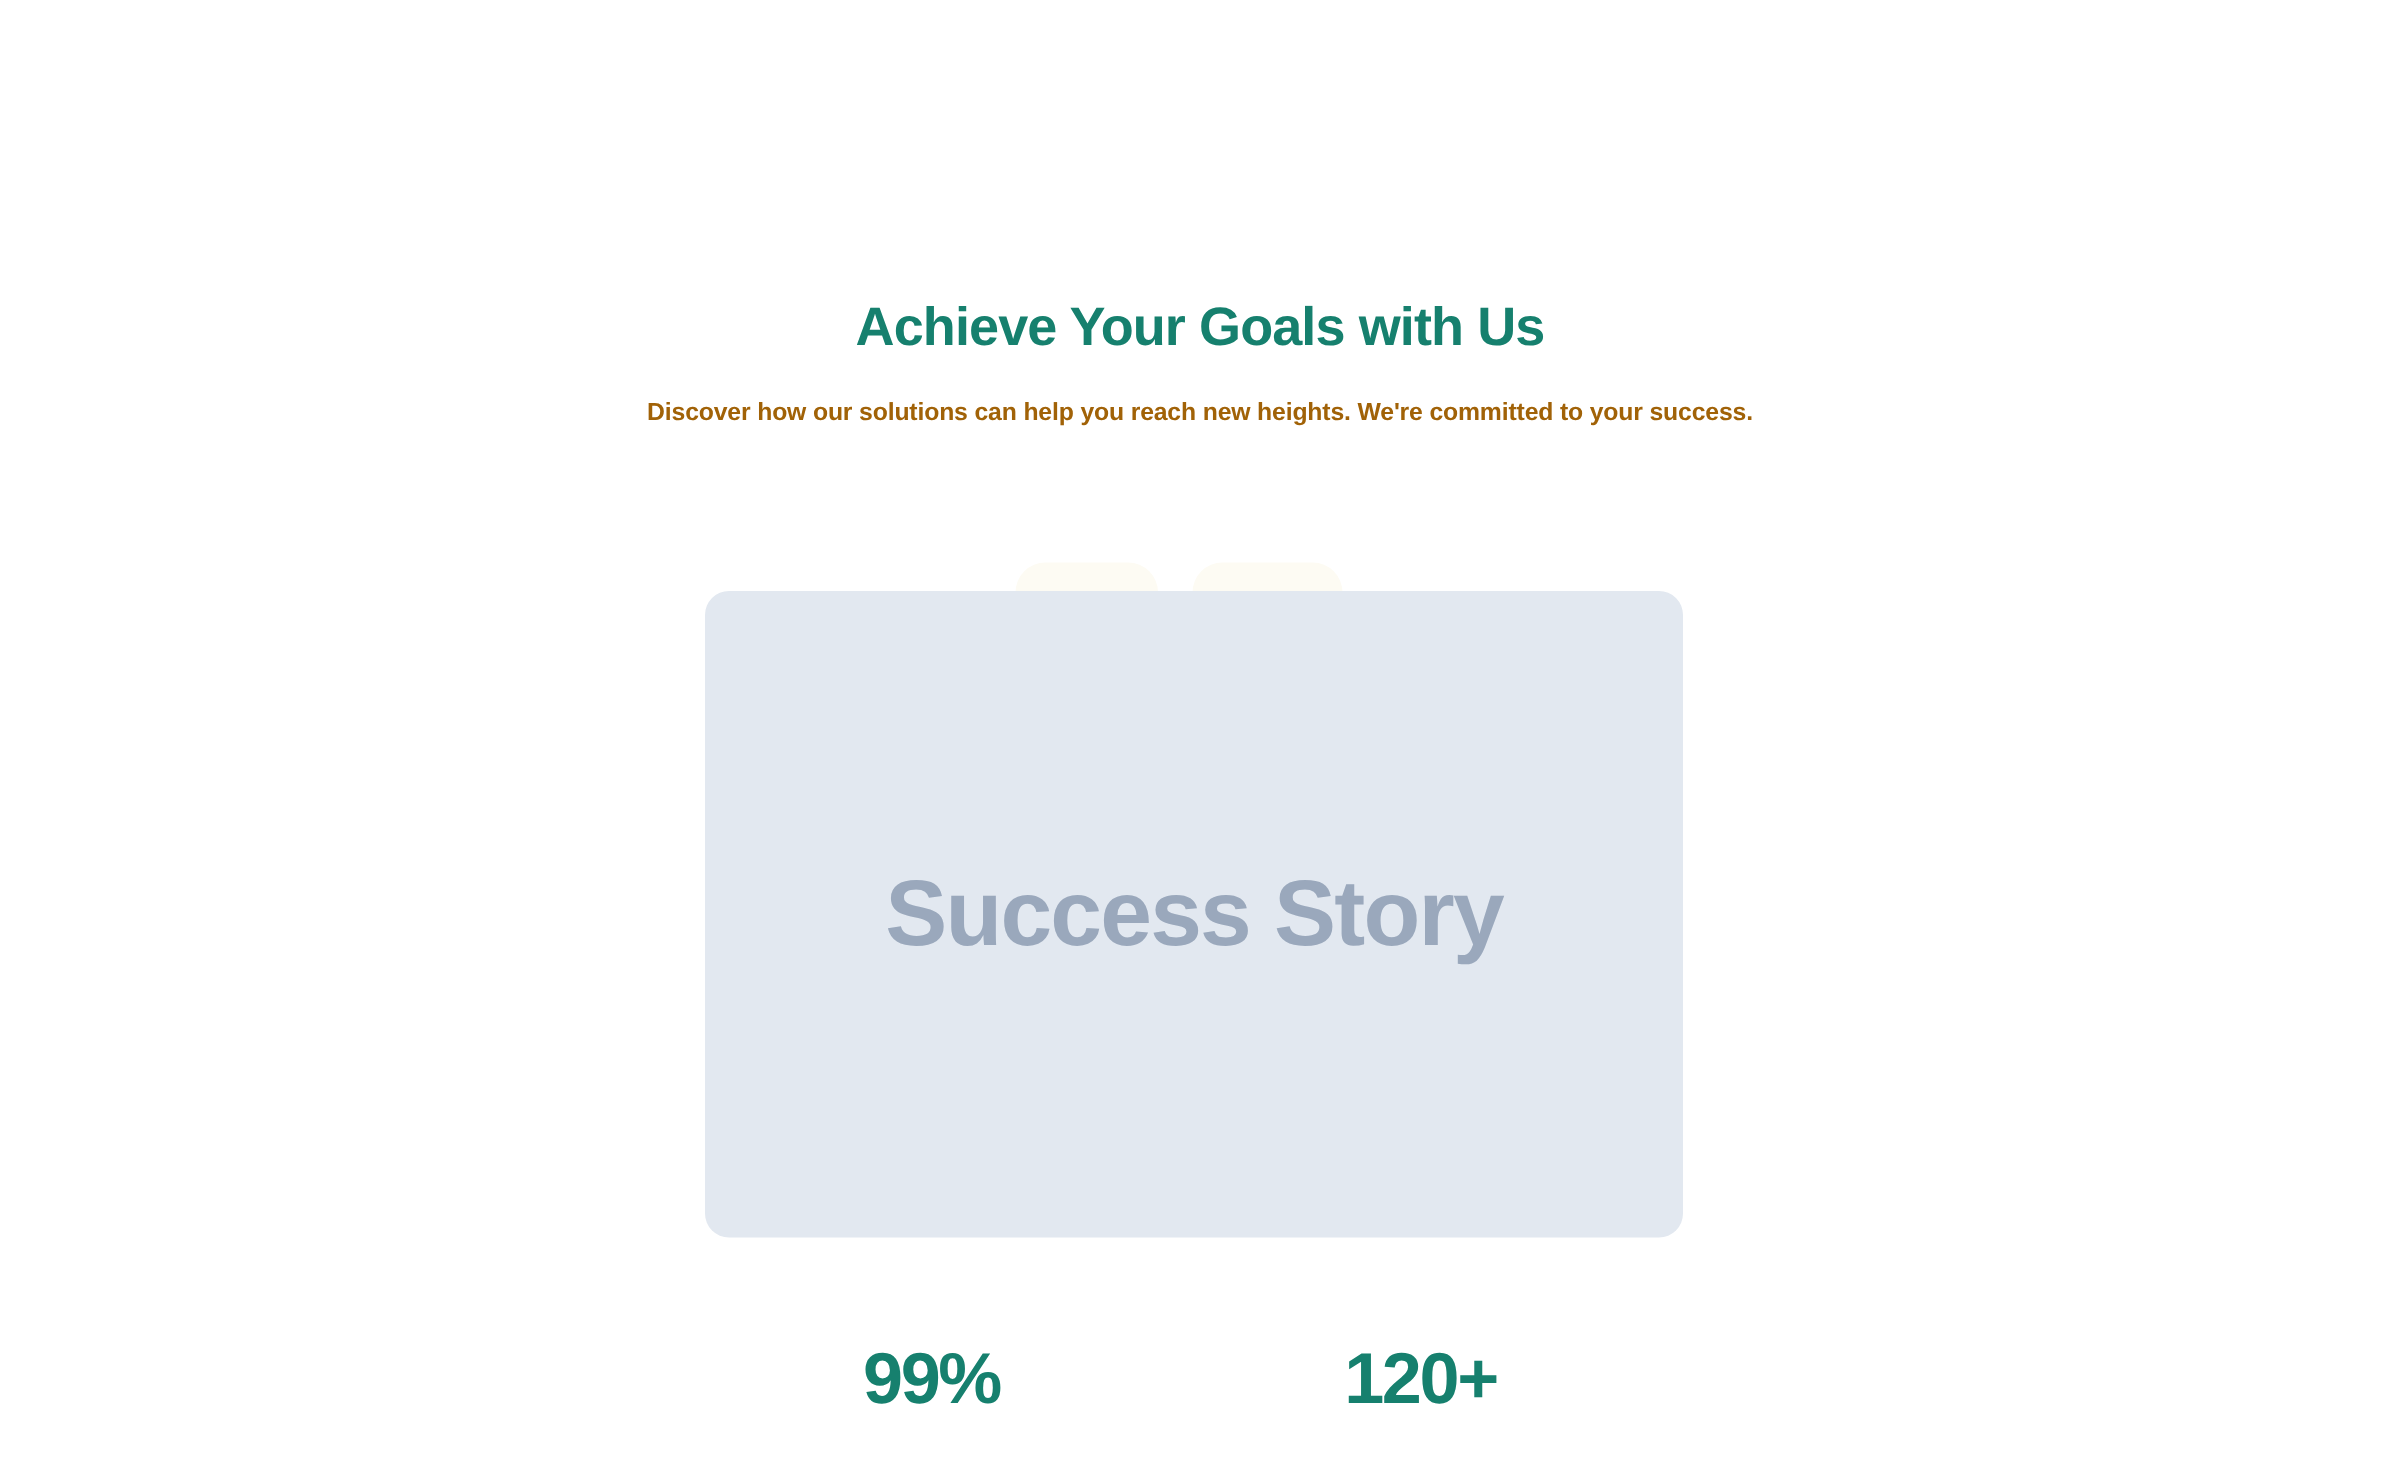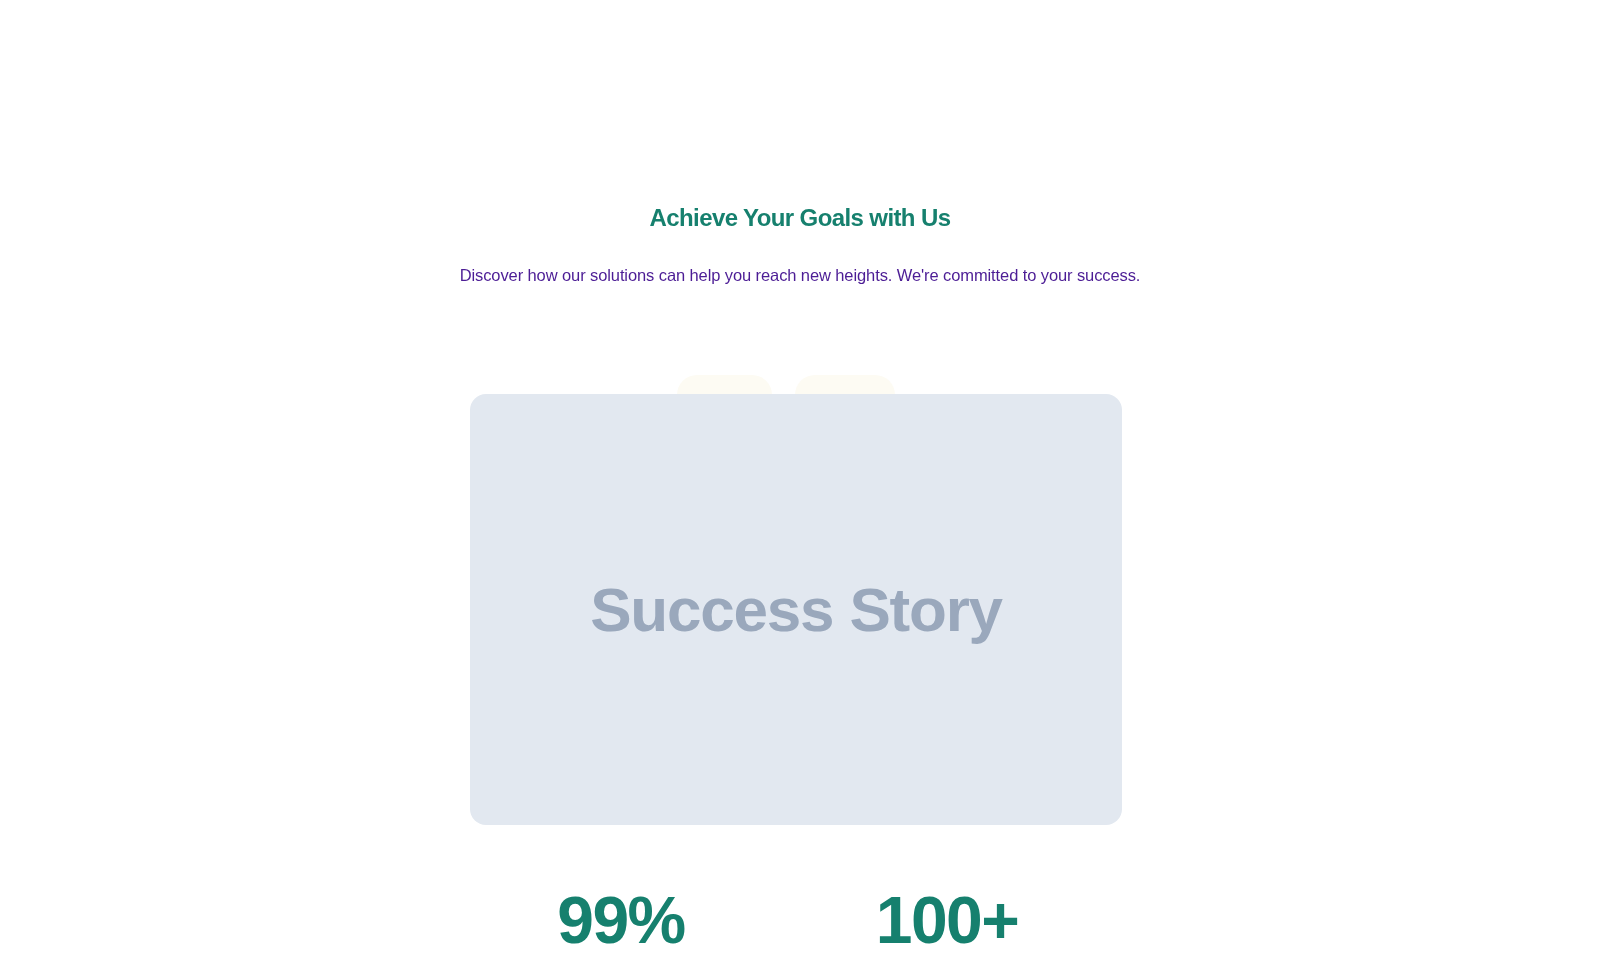--- a/index.html
+++ b/index.html
@@ -28,35 +28,35 @@
   
   .header {
     position: absolute;
     left: 0;
     top: 192px;
     width: 1600px;
     text-align: center;
   }
 
   .page-title {
-    font-size: 24px;
+    font-size: 36px;
     line-height: 52px;
     font-weight: 700;
     letter-spacing: -0.6px;
     color: #16806E;
     white-space: nowrap;
   }
 
   .page-subtitle {
     margin-top: 18px;
     font-size: 16.5px;
     line-height: 26px;
-    font-weight: 400;
+    font-weight: 700;
     letter-spacing: -0.1px;
-    color: #4c1d95;
+    color: #a16207;
     white-space: nowrap;
   }
 
   
   .deco-layer {
     position: absolute;
     left: 0;
     top: 0;
     width: 1600px;
     height: 978px;
@@ -117,21 +117,21 @@
     justify-content: space-between;
     align-items: flex-start;
   }
 
   .stat {
     flex: 1 1 0;
     text-align: center;
   }
 
   .stat__value {
-    font-size: 66px;
+    font-size: 48px;
     line-height: 80px;
     font-weight: 700;
     letter-spacing: -1.6px;
     color: #16806E;
     white-space: nowrap;
   }
 
   .stat__label {
     margin-top: 6px;
     font-size: 15px;
@@ -158,18 +158,18 @@
   <div class="media-card">
     <span class="media-card__label">Success Story</span>
   </div>
 
   <div class="stats">
     <div class="stat">
       <div class="stat__value">99%</div>
       <div class="stat__label"></div>
     </div>
     <div class="stat">
-      <div class="stat__value">100+</div>
+      <div class="stat__value">120+</div>
       <div class="stat__label"></div>
     </div>
   </div>
 
 </div>
 
 </body></html>

